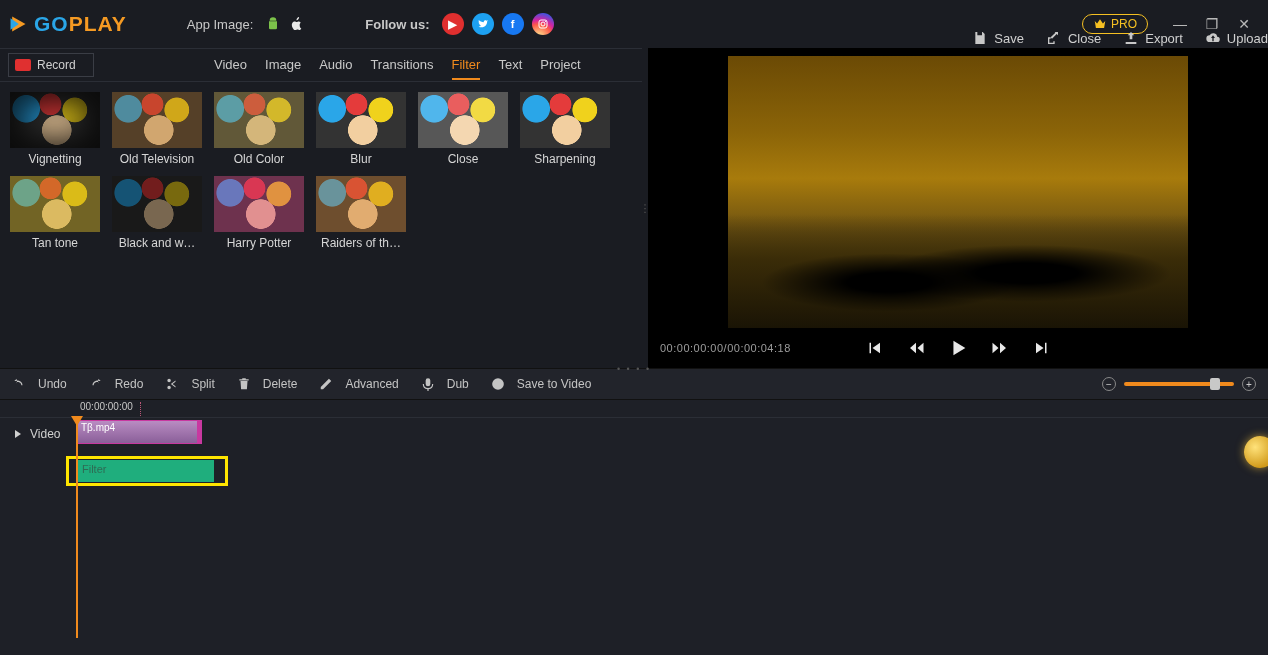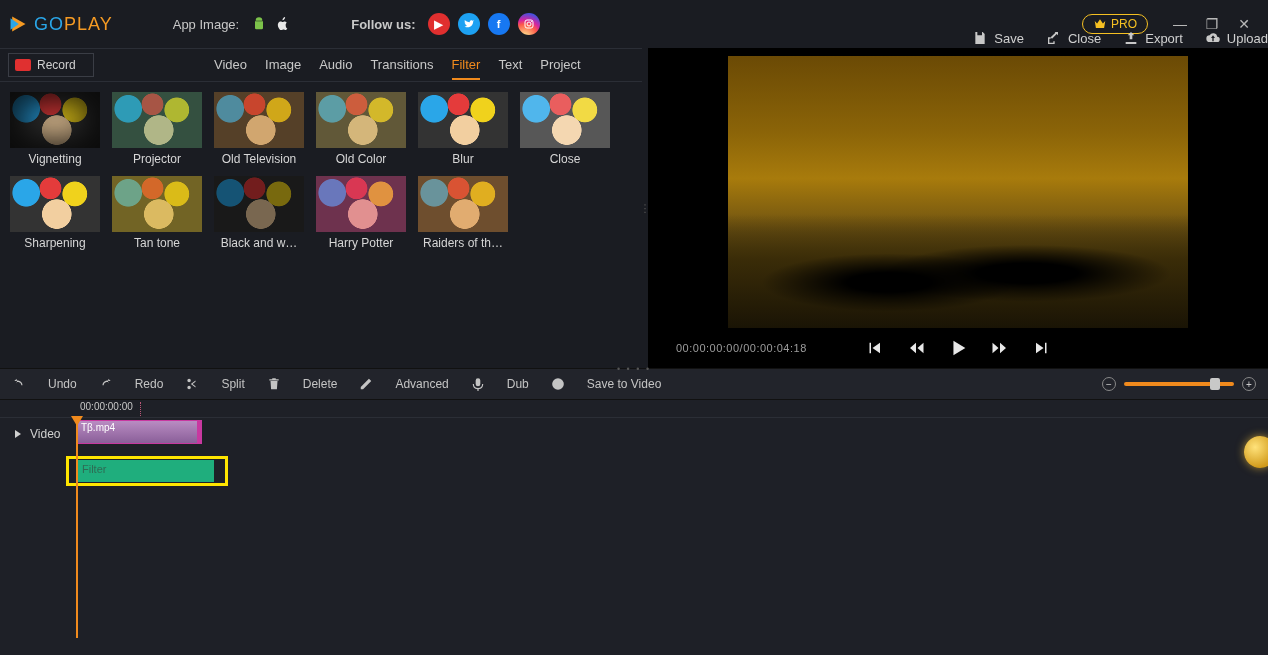--- a/index.html
+++ b/index.html
@@ -25,21 +25,21 @@
   display: flex;
   align-items: center;
   gap: 6px;
   margin-right: 60px;
 }
 .logo-icon {
   width: 20px; height: 20px;
   position: relative;
 }
 .logo-icon svg { width: 100%; height: 100%; }
-.logo-text { font-weight: 400; font-size: 18px; letter-spacing: 1px; }
+.logo-text { font-weight: 700; font-size: 21px; letter-spacing: 1px; }
 .logo-text .g1 { color: #2aa6e8; }
 .logo-text .g2 { color: #f59a23; }
 .appstore { display: flex; align-items: center; gap: 8px; margin-right: 60px; }
 .appstore-label { color: #c8c8c8; font-size: 13px; margin-right: 4px;}
 .badge-icon { width: 16px; height: 16px; display: flex; align-items: center; justify-content: center; }
 .follow { display: flex; align-items: center; gap: 8px; }
 .follow-label { font-size: 13px; margin-right: 4px; font-weight: bold;}
 .circ { width: 22px; height: 22px; border-radius: 50%; display: flex; align-items: center; justify-content: center; font-size: 11px; color: #fff; font-weight: bold;}
 .circ.yt { background:#e02f2f;}
 .circ.tw { background:#1da1f2;}
@@ -161,21 +161,21 @@
   position:absolute; left:0; right:0; bottom:0; height:42%;
   background:
     radial-gradient(ellipse at 35% 60%, #000 0 10%, transparent 30%),
     radial-gradient(ellipse at 65% 52%, #000 0 12%, transparent 34%),
     linear-gradient(to top, #1a1405 0%, #3a2c08 60%, transparent 100%);
 }
 .play-controls {
   height: 40px;
   display: flex;
   align-items: center;
-  padding: 0 28px;
+  padding: 0 12px;
   gap: 10px;
   background: #000;
   color: #bcbcbc;
 }
 .timecode { font-size: 11px; color: #9c9c9c; letter-spacing: 0.5px;}
 .pc-center { display:flex; gap:20px; align-items:center; position:absolute; left:50%; transform:translateX(-50%);}
 .pc-btn { width: 22px; height: 22px; display:flex; align-items:center; justify-content:center; color:#e8e8e8; cursor:pointer;}
 .pc-btn svg { width: 18px; height: 18px; fill: currentColor; }
 .pc-btn.big svg { width: 22px; height: 22px; }
 
@@ -185,21 +185,21 @@
   border-top: 1px solid #111;
   border-bottom: 1px solid #111;
   display: flex;
   align-items: center;
   padding: 0 12px;
   gap: 22px;
   font-size: 12px;
   color: #c4c4c4;
   position: relative;
 }
-.tool-item { display: flex; align-items: center; gap: 22px; cursor: pointer; }
+.tool-item { display: flex; align-items: center; gap: 12px; cursor: pointer; }
 .tool-item svg { width: 14px; height: 14px; fill: currentColor; }
 .zoom { margin-left: auto; display:flex; align-items:center; gap:8px; }
 .zoom-track { width: 110px; height: 4px; background: #f08a1d; position: relative; border-radius: 2px;}
 .zoom-thumb { position:absolute; right: 14px; top:-4px; width:10px; height:12px; background:#c8c8c8; border-radius:2px;}
 .zoom-btn { width:14px; height:14px; border-radius:50%; border:1px solid #888; display:flex;align-items:center;justify-content:center;font-size:10px;color:#ccc;cursor:pointer;}
 .tools .drag-dots { position:absolute; top:-5px; left:50%; transform:translateX(-50%); color:#555; font-size:9px; letter-spacing:2px;}
 
 .timeline {
   background: #1e2027;
   height: 255px;
@@ -341,26 +341,20 @@
         <span class="tab">Text</span>
         <span class="tab">Project</span>
       </div>
     </div>
     <div class="filter-grid" id="filter-grid">
         <div class="filter-item">
           <div class="filter-thumb">
             <div class="overlay ov-vig"></div>
           </div>
           <div class="filter-label">Vignetting</div>
-        </div>
-        <div class="filter-item">
-          <div class="filter-thumb">
-            <div class="overlay ov-proj"></div>
-          </div>
-          <div class="filter-label">Projector</div>
         </div>
         <div class="filter-item">
           <div class="filter-thumb">
             <div class="overlay ov-tv"></div>
           </div>
           <div class="filter-label">Old Television</div>
         </div>
         <div class="filter-item">
           <div class="filter-thumb">
             <div class="overlay ov-movie"></div>

